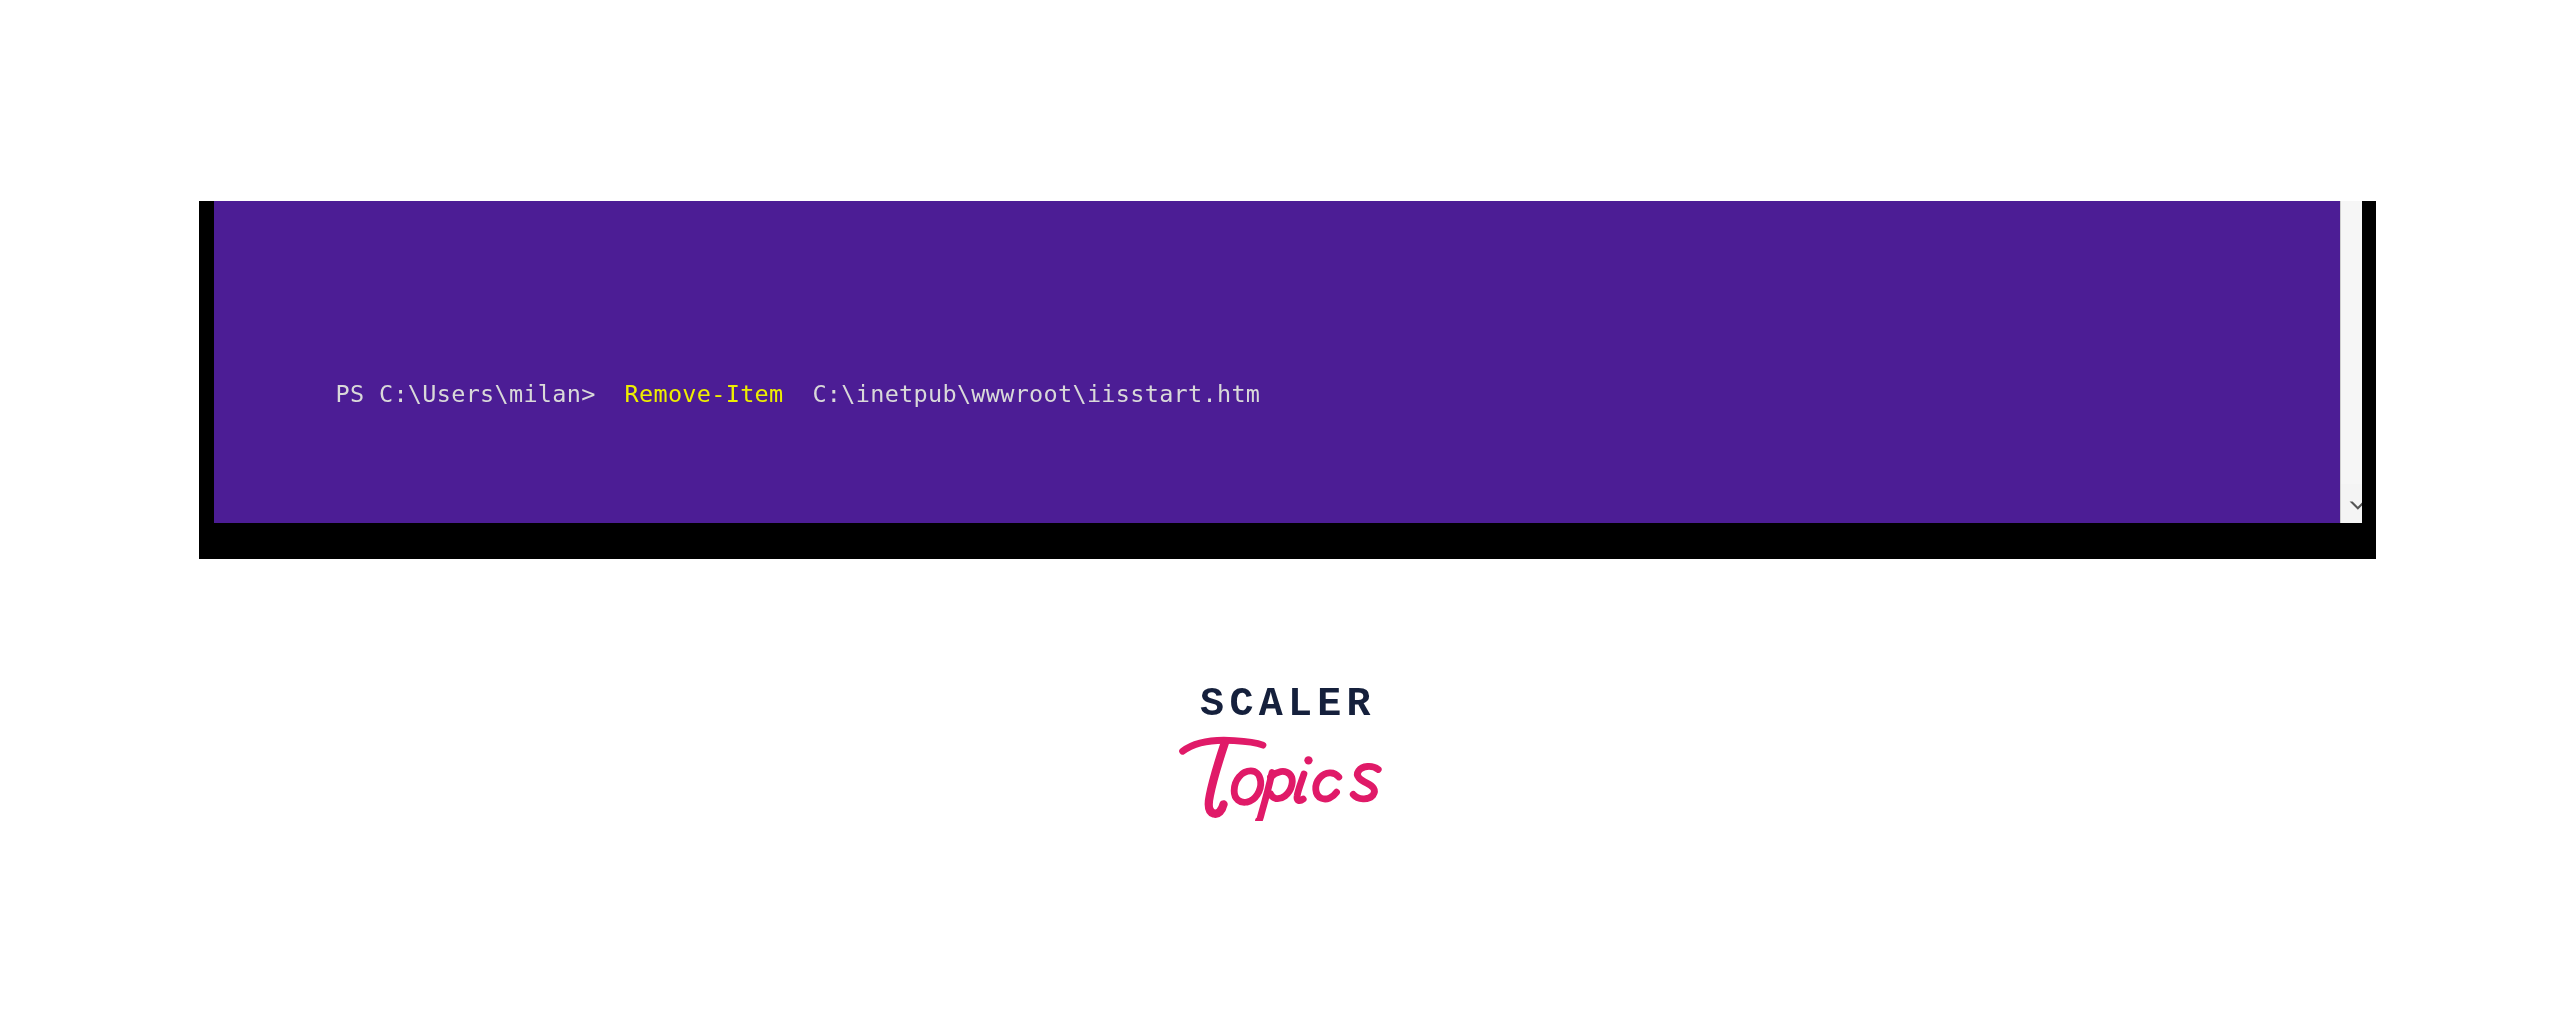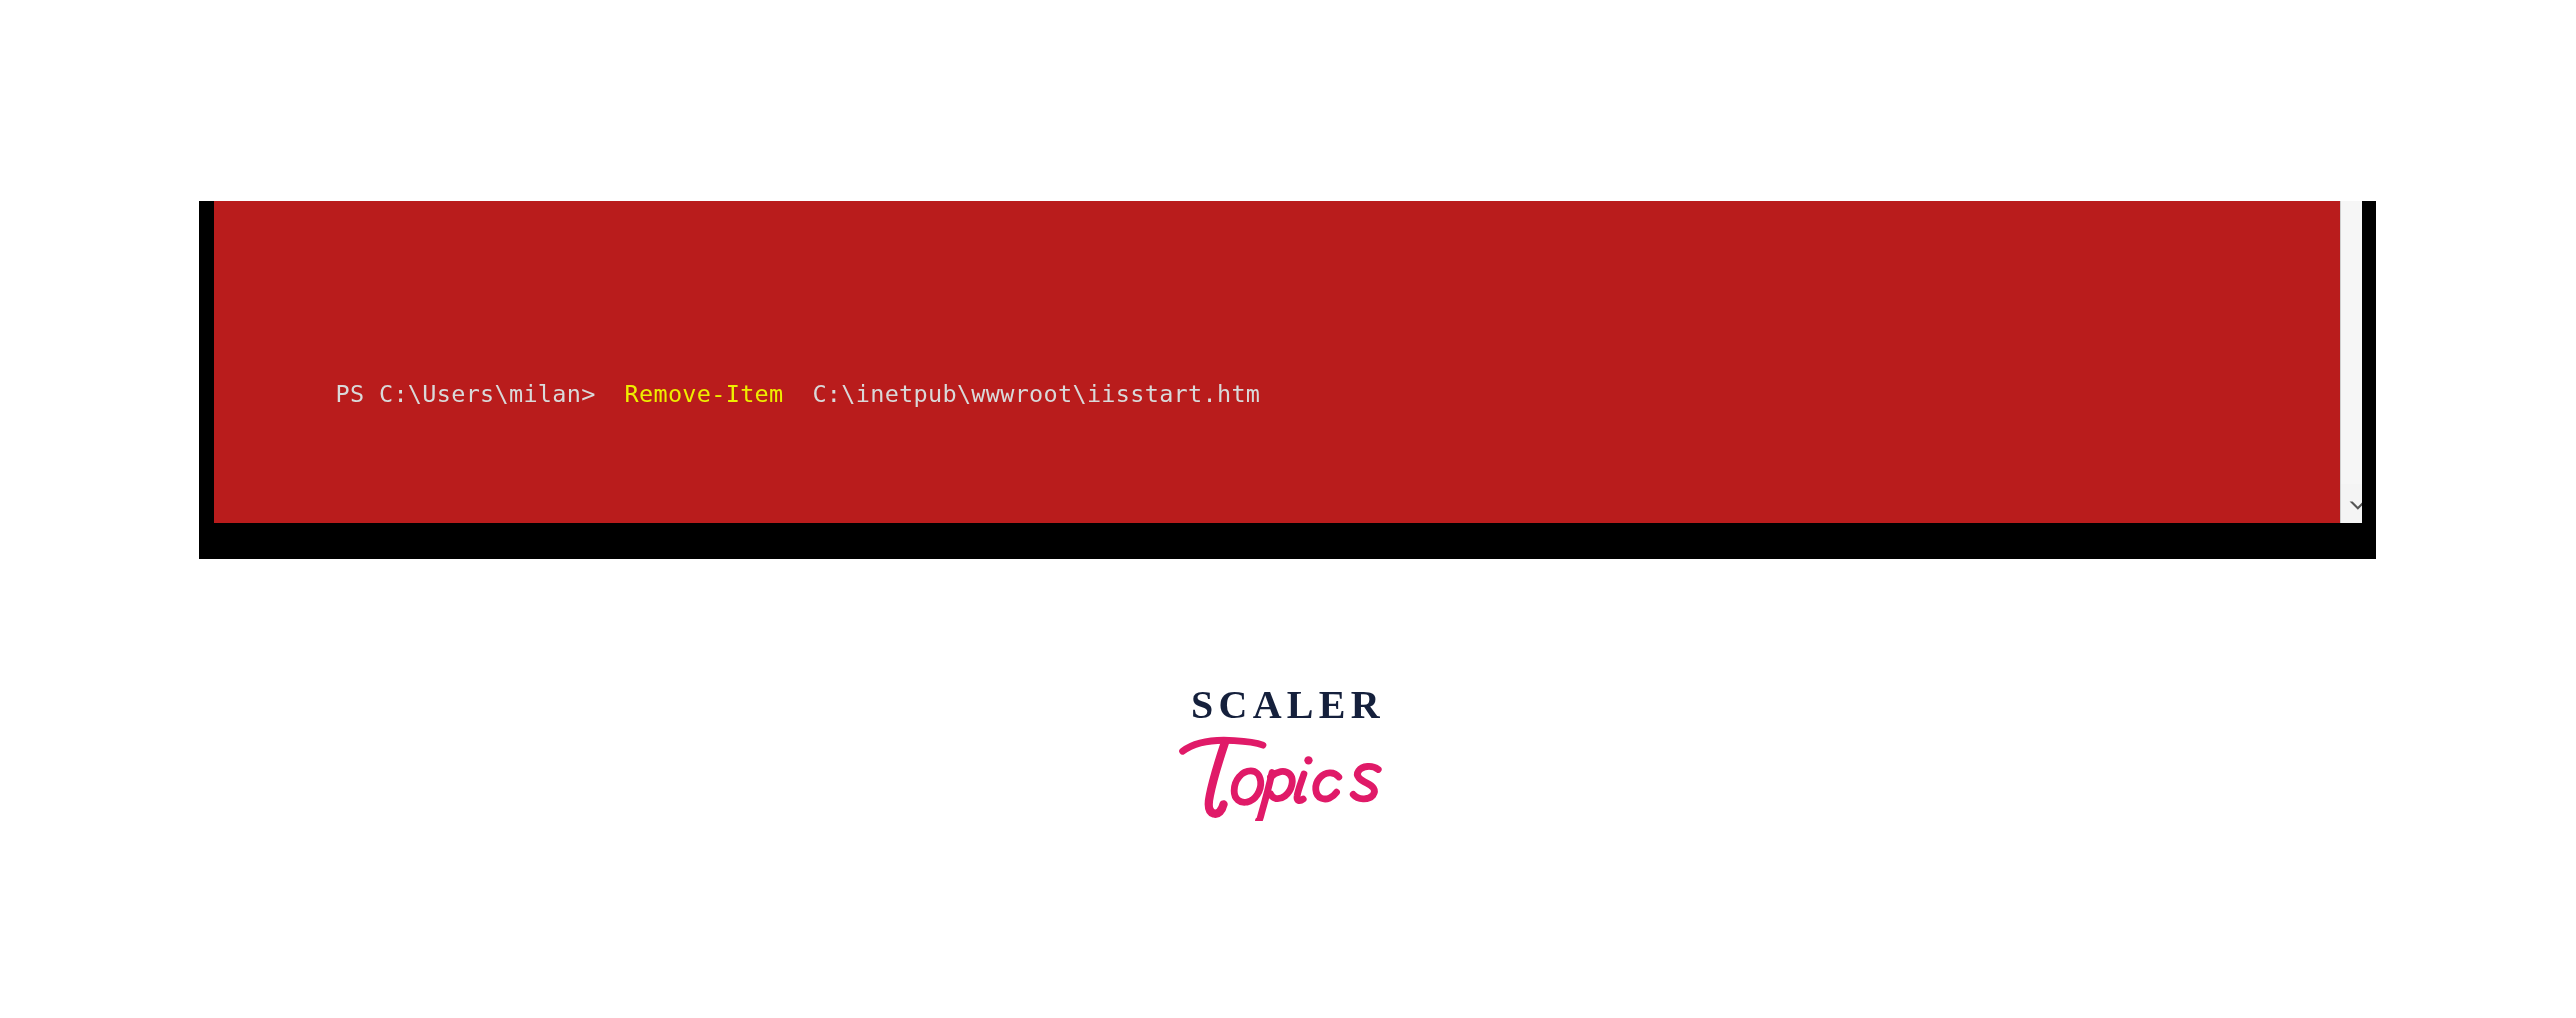--- a/index.html
+++ b/index.html
@@ -28,21 +28,21 @@
     box-sizing: border-box;
   }
 
   
   #console-body {
     position: absolute;
     left: 15px;
     top: 0px;
     width: 2148px;
     height: 322px;
-    background: #b91c1c;
+    background: #4c1d95;
     overflow: hidden;
     box-sizing: border-box;
   }
 
   #console-output {
     position: absolute;
     left: 6px;
     top: 12px;
     right: 0;
     white-space: pre;
@@ -98,21 +98,21 @@
   
   #logo {
     position: absolute;
     left: 0;
     top: 682px;
     width: 2576px;
     text-align: center;
     user-select: none;
   }
   #logo-scaler {
-    font-family: Liberation Serif, serif;
+    font-family: Liberation Mono, monospace;
     font-weight: 700;
     font-size: 40px;
     letter-spacing: 5.3px;
     color: #15203c;
     line-height: 45px;
     display: block;
   }
   #logo-topics {
     display: block;
     margin-top: 3px;

